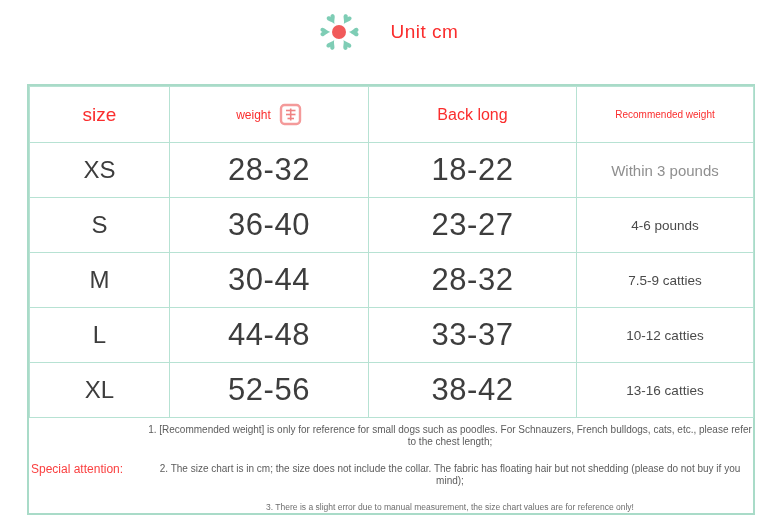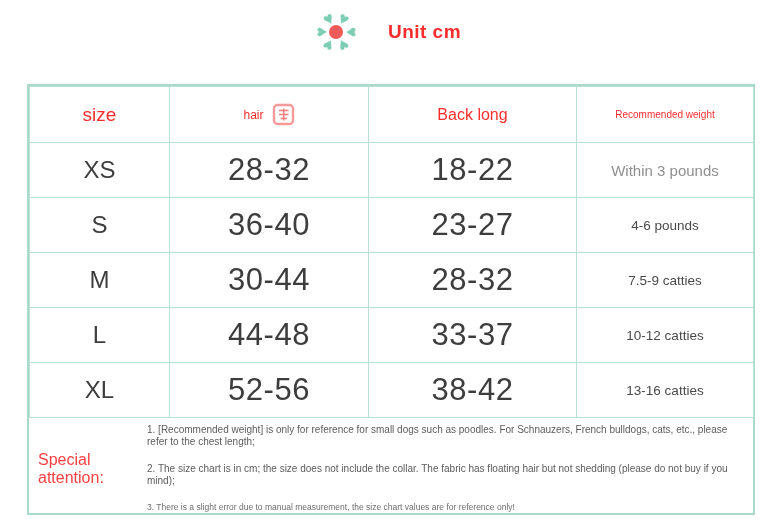--- a/index.html
+++ b/index.html
@@ -13,21 +13,21 @@
   .flower .petal { position:absolute; left:50%; top:50%; font-size:17px; line-height:1;
     color:#7ecdb5; }
   .flower .p0 { transform:translate(-50%,-50%) rotate(330deg) translateY(-15px); }
   .flower .p1 { transform:translate(-50%,-50%) rotate(30deg)  translateY(-15px); }
   .flower .p2 { transform:translate(-50%,-50%) rotate(90deg)  translateY(-15px); }
   .flower .p3 { transform:translate(-50%,-50%) rotate(150deg) translateY(-15px); }
   .flower .p4 { transform:translate(-50%,-50%) rotate(210deg) translateY(-15px); }
   .flower .p5 { transform:translate(-50%,-50%) rotate(270deg) translateY(-15px); }
   .flower .center-dot { position:absolute; left:50%; top:50%; width:14px; height:14px;
     border-radius:50%; background:#f15a5a; transform:translate(-50%,-50%); }
-  .unit-title { color:#fa2d2d; font-size:19px; font-weight:bold; letter-spacing:0.5px; }
+  .unit-title { color:#fa2d2d; font-size:19px; font-weight:normal; letter-spacing:0.5px; }
 
   
   .chart-box { position:absolute; left:27px; top:84px; width:728px; height:431px;
     border:2px solid #a9dbc8; background:#fff; }
 
   table.size-table { width:100%; border-collapse:collapse; table-layout:fixed; }
   .size-table td { border:1px solid #b7e2d3; text-align:center; vertical-align:middle;
     overflow:hidden; }
   .size-table tr { height:55px; }
   .size-table tr.header-row { height:56px; }
@@ -42,22 +42,22 @@
   .chest-hdr-wrap { display:flex; align-items:center; justify-content:center; gap:8px; }
   .stamp-icon { display:inline-block; }
 
   .cell-size { font-size:24px; color:#3d3d3d; }
   .cell-num { font-size:31px; color:#3d3d3d; letter-spacing:0.5px; }
   .cell-weight { font-size:13.5px; color:#4a4a4a; }
   .cell-weight.light { font-size:15px; color:#8f8f8f; }
 
   
   .notes-area { display:flex; align-items:center; height:101px; width:100%; }
-  .notes-label { flex:0 0 118px; padding-left:9px; color:#fa4040; font-size:16px; }
-  .notes-list { flex:1; display:flex; flex-direction:column; gap:15px; padding-right:8px; }
+  .notes-label { flex:0 0 118px; padding-left:2px; color:#fa4040; font-size:12px; }
+  .notes-list { flex:1; display:flex; flex-direction:column; gap:15px; padding-right:0;text-align:center; }
   .note-line { font-size:10px; color:#5c5c5c; line-height:1.2; }
   .note-line.small { font-size:8.5px; color:#6e6e6e; }
 </style>
 </head>
 <body>
 
 <div class="page">
 
   <div class="top-header">
     <div class="flower">
@@ -78,21 +78,21 @@
         <col class="col-size">
           <col class="col-chest">
           <col class="col-back">
           <col class="col-weight">
       </colgroup>
       <tbody>
         <tr class="header-row">
           <td class="hdr hdr-size">size</td>
           <td>
             <span class="chest-hdr-wrap">
-              <span class="hdr hdr-chest">hair</span>
+              <span class="hdr hdr-chest">weight</span>
               <svg class="stamp-icon" width="23" height="23" viewBox="0 0 23 23">
                 <rect x="2" y="2" width="19" height="19" rx="3.5" fill="none" stroke="#f49a9a" stroke-width="2.4"></rect>
                 <line x1="7" y1="7.5" x2="16.5" y2="7.5" stroke="#ef8282" stroke-width="1.6"></line>
                 <line x1="7" y1="11.5" x2="16.5" y2="11.5" stroke="#ef8282" stroke-width="1.6"></line>
                 <line x1="8.5" y1="15.5" x2="15" y2="15.5" stroke="#ef8282" stroke-width="1.6"></line>
                 <line x1="11.7" y1="5.5" x2="11.7" y2="17.5" stroke="#ef8282" stroke-width="1.6"></line>
               </svg>
             </span>
           </td>
           <td class="hdr hdr-back">Back long</td>

